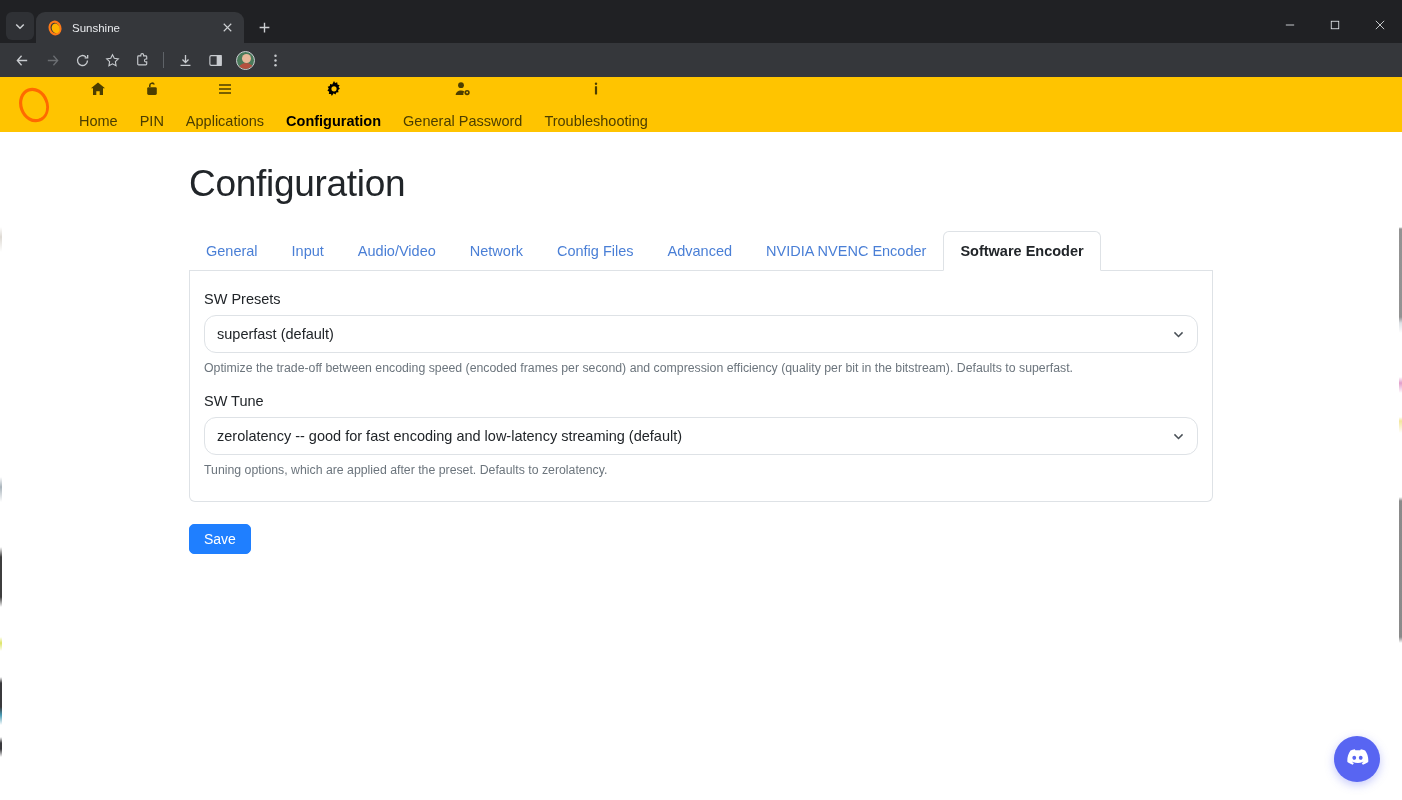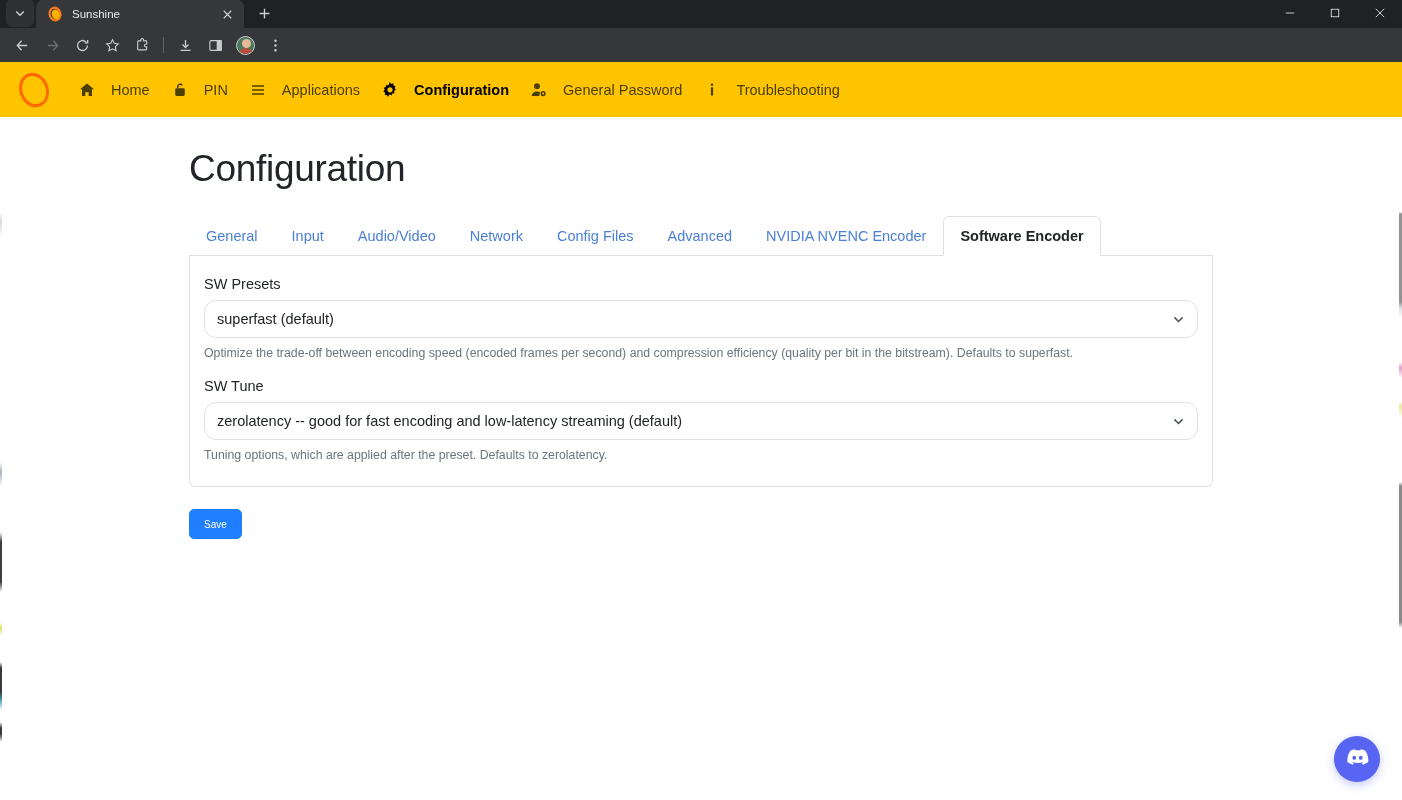--- a/index.html
+++ b/index.html
@@ -7,22 +7,22 @@
     width: 1402px; height: 800px;
     overflow: hidden;
     font-family: "Liberation Sans", sans-serif;
     background: #ffffff;
   }
 
   
   .browser { width: 1402px; height: 800px; display: flex; flex-direction: column; background:#202124; }
 
   .tabstrip {
-    height: 28px; background: #202124;
-    display: flex; align-items: center; position: relative;
+    height: 43px; background: #202124;
+    display: flex; align-items: flex-end; position: relative;
     padding-left: 2px;
   }
   .tab-list-btn {
     width: 28px; height: 28px; margin: 0 2px 3px 4px;
     border-radius: 6px; background: #2f3135;
     display: flex; align-items: center; justify-content: center;
     color: #cdd0d3; flex: 0 0 auto;
   }
   .tab-list-btn svg { width: 12px; height: 12px; }
 
@@ -148,23 +148,24 @@
     height: 55px; background: #ffc400;
     display: flex; align-items: center; padding: 0 0 0 10px;
     position: relative;
   }
   .brand {
     width: 40px; height: 40px; margin: 0 14px 0 4px;
     flex: 0 0 auto; display:flex; align-items:center; justify-content:center;
   }
   .navlinks { display: flex; align-items: center; gap: 0; }
   .navlink {
-    display: flex; align-items: flex-end; gap: 16px;
+    display: flex; align-items: center; gap: 16px;
     font-size: 14.5px; color: #4c3e00; padding: 4px 11px;
     white-space: nowrap;
+    flex-direction: column;
   }
   .navlink.active { color: #000000; font-weight: bold; }
   .navlink .nicon { display:flex; align-items:center; justify-content:center; width:16px; height:16px; flex:0 0 auto; }
 
   
   .content { padding: 0; }
   .container {
     width: 1024px; margin: 0 auto; padding-top: 32px;
   }
   .page-title {
@@ -216,21 +217,21 @@
   .fhelp {
     display:block; font-size: 12.3px; color: #6c757d; margin-top: 7px;
     line-height: 1.4;
   }
 
   .save-btn {
     margin-top: 22px;
     display: inline-flex; align-items: center; justify-content: center;
     height: 30px; padding: 0 14px;
     background: #1f7fff; border: 1px solid #1f7fff; border-radius: 5px;
-    color: #ffffff; font-size: 10px;
+    color: #ffffff; font-size: 14px;
   }
 
   
   .discord-fab {
     position: absolute; right: 22px; bottom: 18px;
     width: 46px; height: 46px; border-radius: 50%;
     background: #5865f2;
     display: flex; align-items: center; justify-content: center;
     box-shadow: 0 3px 10px rgba(88,101,242,.35);
   }

